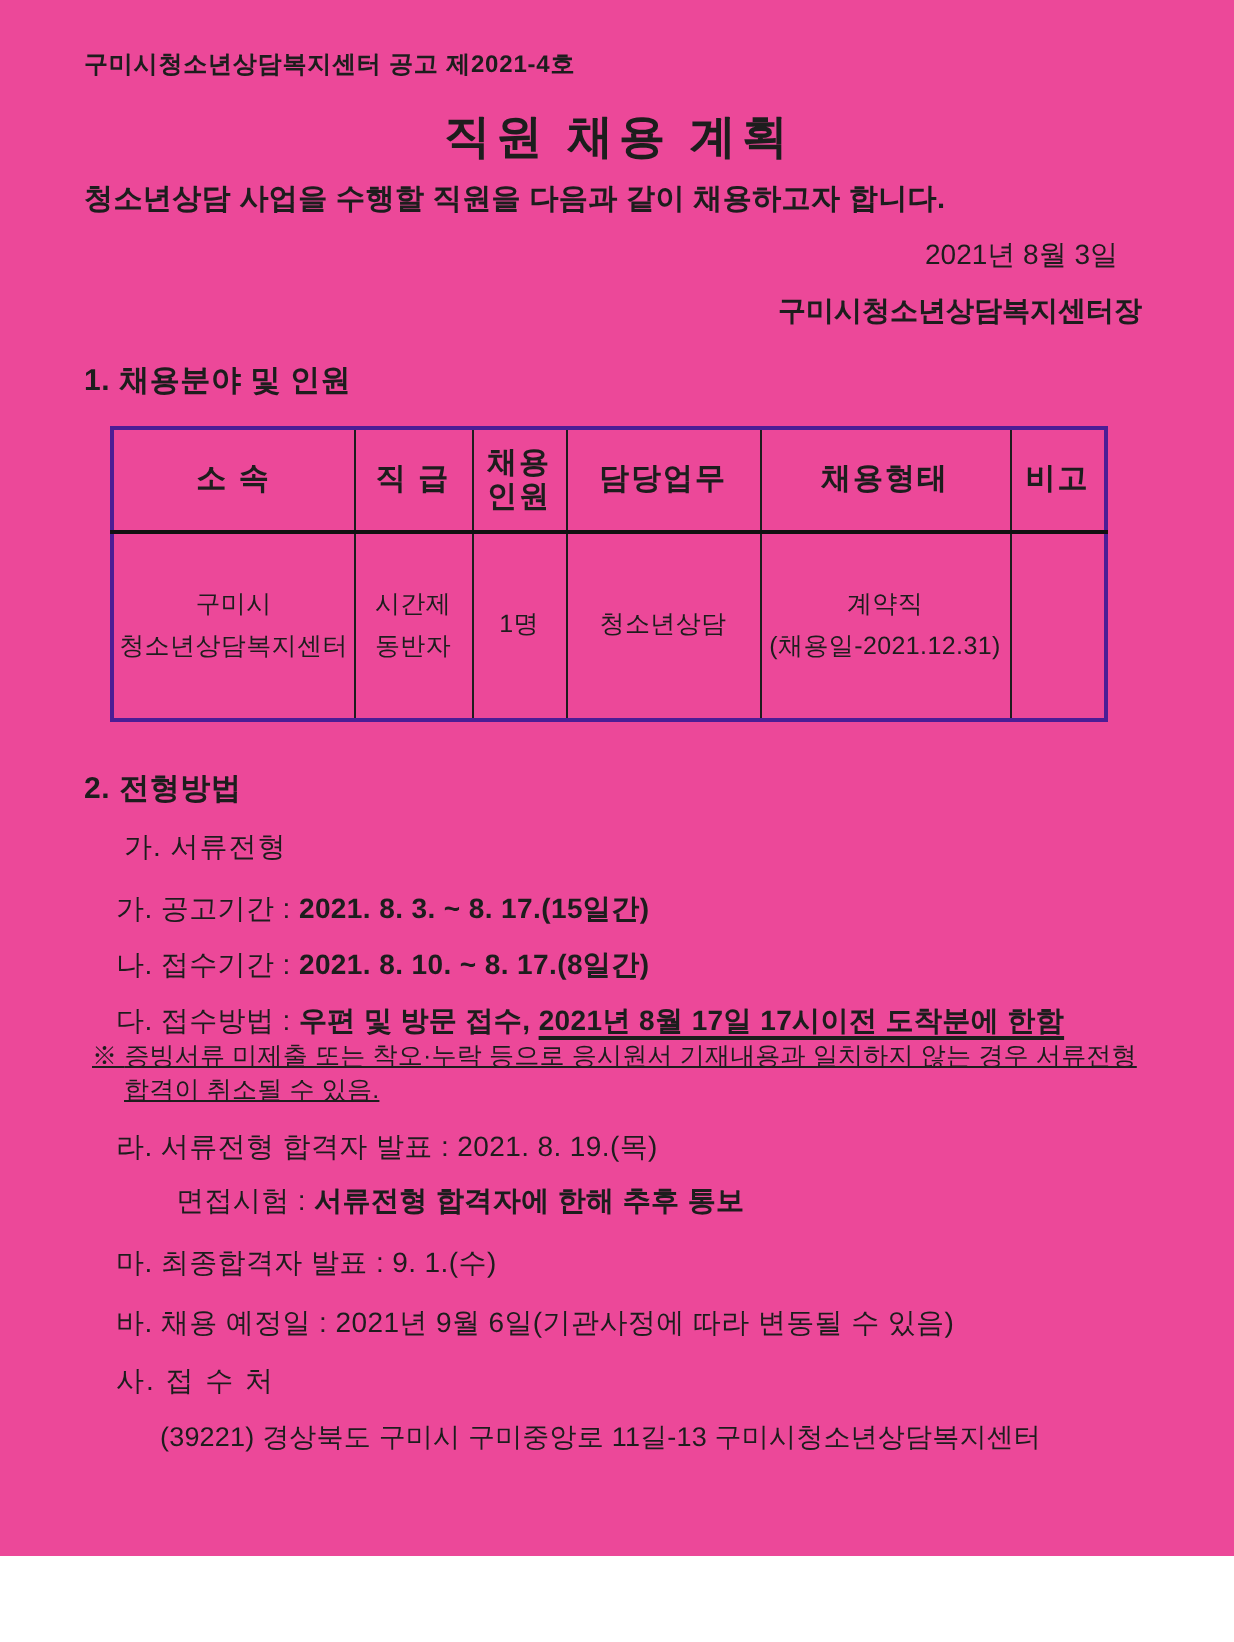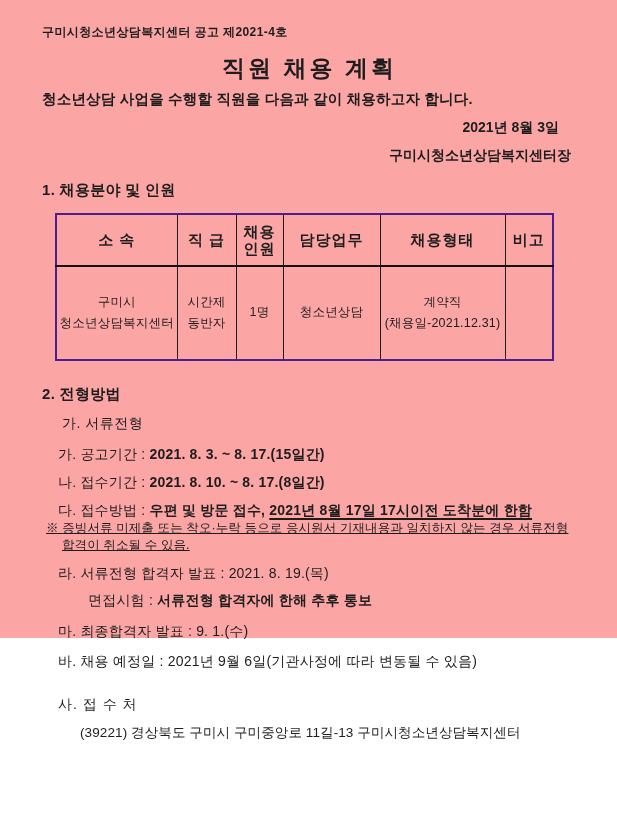--- a/index.html
+++ b/index.html
@@ -10,23 +10,23 @@
   body {
     width: 617px;
     height: 821px;
     overflow: hidden;
     font-family: "Liberation Sans", sans-serif;
     color: #1d1d1d;
   }
   .page {
     box-sizing: border-box;
     width: 617px;
-    height: 638px;
+    height: 778px;
     padding: 24px 40px 0 42px;
-    background: #fca5a5;
+    background: #ec4899;
   }
   .notice-no {
     font-size: 12px;
     font-weight: 600;
     letter-spacing: 0.4px;
   }
   .doc-title {
     margin-top: 12px;
     text-align: center;
     font-size: 23px;
@@ -37,21 +37,21 @@
     margin-top: 6px;
     font-size: 14.5px;
     font-weight: 700;
     letter-spacing: 0.2px;
   }
   .date-line {
     margin-top: 10px;
     padding-right: 18px;
     text-align: right;
     font-size: 14px;
-    font-weight: 700;
+    font-weight: 400;
   }
   .signer-line {
     margin-top: 10px;
     padding-right: 6px;
     text-align: right;
     font-size: 14px;
     font-weight: 600;
   }
   .sec-heading {
     font-size: 15px;
@@ -119,21 +119,21 @@
     line-height: 1.4;
     letter-spacing: 0.1px;
     text-decoration: underline;
   }
   .interview-line {
     margin: 9px 0 0 46px;
     font-size: 14px;
     letter-spacing: 0.2px;
   }
   .ma-line, .ba-line { margin-top: 12px; }
-  .sa-line { margin-top: 24px; letter-spacing: 1px; }
+  .sa-line { margin-top: 10px; letter-spacing: 1px; }
   .address-line {
     margin: 10px 0 0 38px;
     font-size: 13.5px;
     letter-spacing: 0.1px;
   }
 </style>
 </head>
 <body>
 
 <div class="page">

